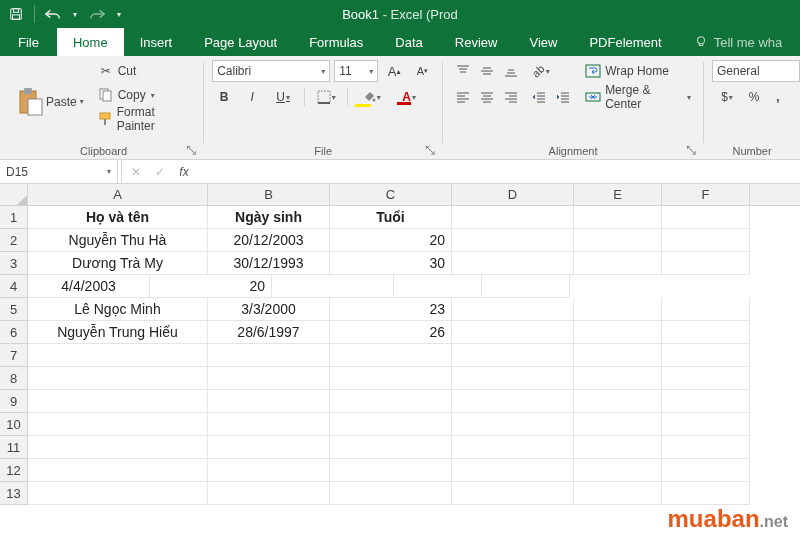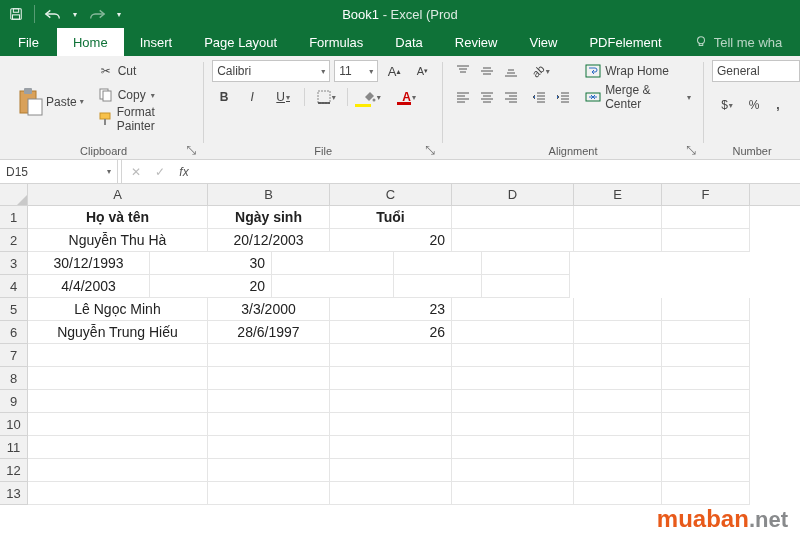--- a/index.html
+++ b/index.html
@@ -57,21 +57,21 @@
 .row-h { height:23px; border-bottom:1px solid #d4d4d4; display:flex; align-items:center; justify-content:center; font-size:13px; color:#444; }
 .cells { position:absolute; top:22px; left:28px; right:0; }
 .cell-row { display:flex; height:23px; }
 .cell { border-right:1px solid #e5e5e5; border-bottom:1px solid #e5e5e5; padding:0 6px; display:flex; align-items:center; font-size:14px; color:#222; overflow:hidden; white-space:nowrap; }
 .cell.center { justify-content:center; }
 .cell.right { justify-content:flex-end; }
 .cell.bold { font-weight:600; }
 
 .watermark { position:absolute; bottom:8px; right:12px; font-family: Arial, sans-serif; font-weight:700; font-size:24px; }
 .watermark .mb1 { color:#e85a1a; }
-.watermark .mb2 { color:#888a8c; font-size:22px; }
+.watermark .mb2 { color:#888a8c; font-size:16px; }
 </style>
 </head>
 <body>
 
 <div class="titlebar">
   <div class="qat">
     <div class="qat-item">
       <svg width="14" height="14" viewBox="0 0 16 16" fill="none" stroke="#fff" stroke-width="1.2">
           <rect x="2" y="2" width="12" height="12" rx="1"></rect>
           <rect x="5" y="2" width="6" height="4"></rect>
@@ -314,21 +314,21 @@
             <span class="dd-caret">▾</span>
         </div>
       </div>
     </div>
     <div class="group-label">Alignment</div>
     <div class="group-launcher">⤡</div>
   </div>
   <div class="group-sep"></div>
 
   <div class="group" style="padding-right:0;">
-    <div class="stack" style="gap:12px;">
+    <div class="stack" style="gap:4px;">
       <div class="combo" style="width:88px;">
         <span>General</span>
       </div>
       <div class="iconrow">
         <div class="iconbtn" style="width:30px;">
             <span>$</span>
             <span class="dd-caret">▾</span>
           </div>
         <div class="iconbtn">%</div>
         <div class="iconbtn" style="font-weight:700;">,</div>
@@ -392,20 +392,21 @@
       </div>
       <div class="cell-row">
         <div class="cell center" style="width: 180px;">Nguyễn Thu Hà</div>
         <div class="cell center" style="width: 122px;">20/12/2003</div>
         <div class="cell right" style="width: 122px;">20</div>
         <div class="cell" style="width: 122px;"></div>
         <div class="cell" style="width: 88px;"></div>
         <div class="cell" style="width: 88px;"></div>
       </div>
       <div class="cell-row">
+        <div class="cell center" style="width: 180px;">Dương Trà My</div>
         <div class="cell center" style="width: 122px;">30/12/1993</div>
         <div class="cell right" style="width: 122px;">30</div>
         <div class="cell" style="width: 122px;"></div>
         <div class="cell" style="width: 88px;"></div>
         <div class="cell" style="width: 88px;"></div>
       </div>
       <div class="cell-row">
         <div class="cell center" style="width: 122px;">4/4/2003</div>
         <div class="cell right" style="width: 122px;">20</div>
         <div class="cell" style="width: 122px;"></div>

